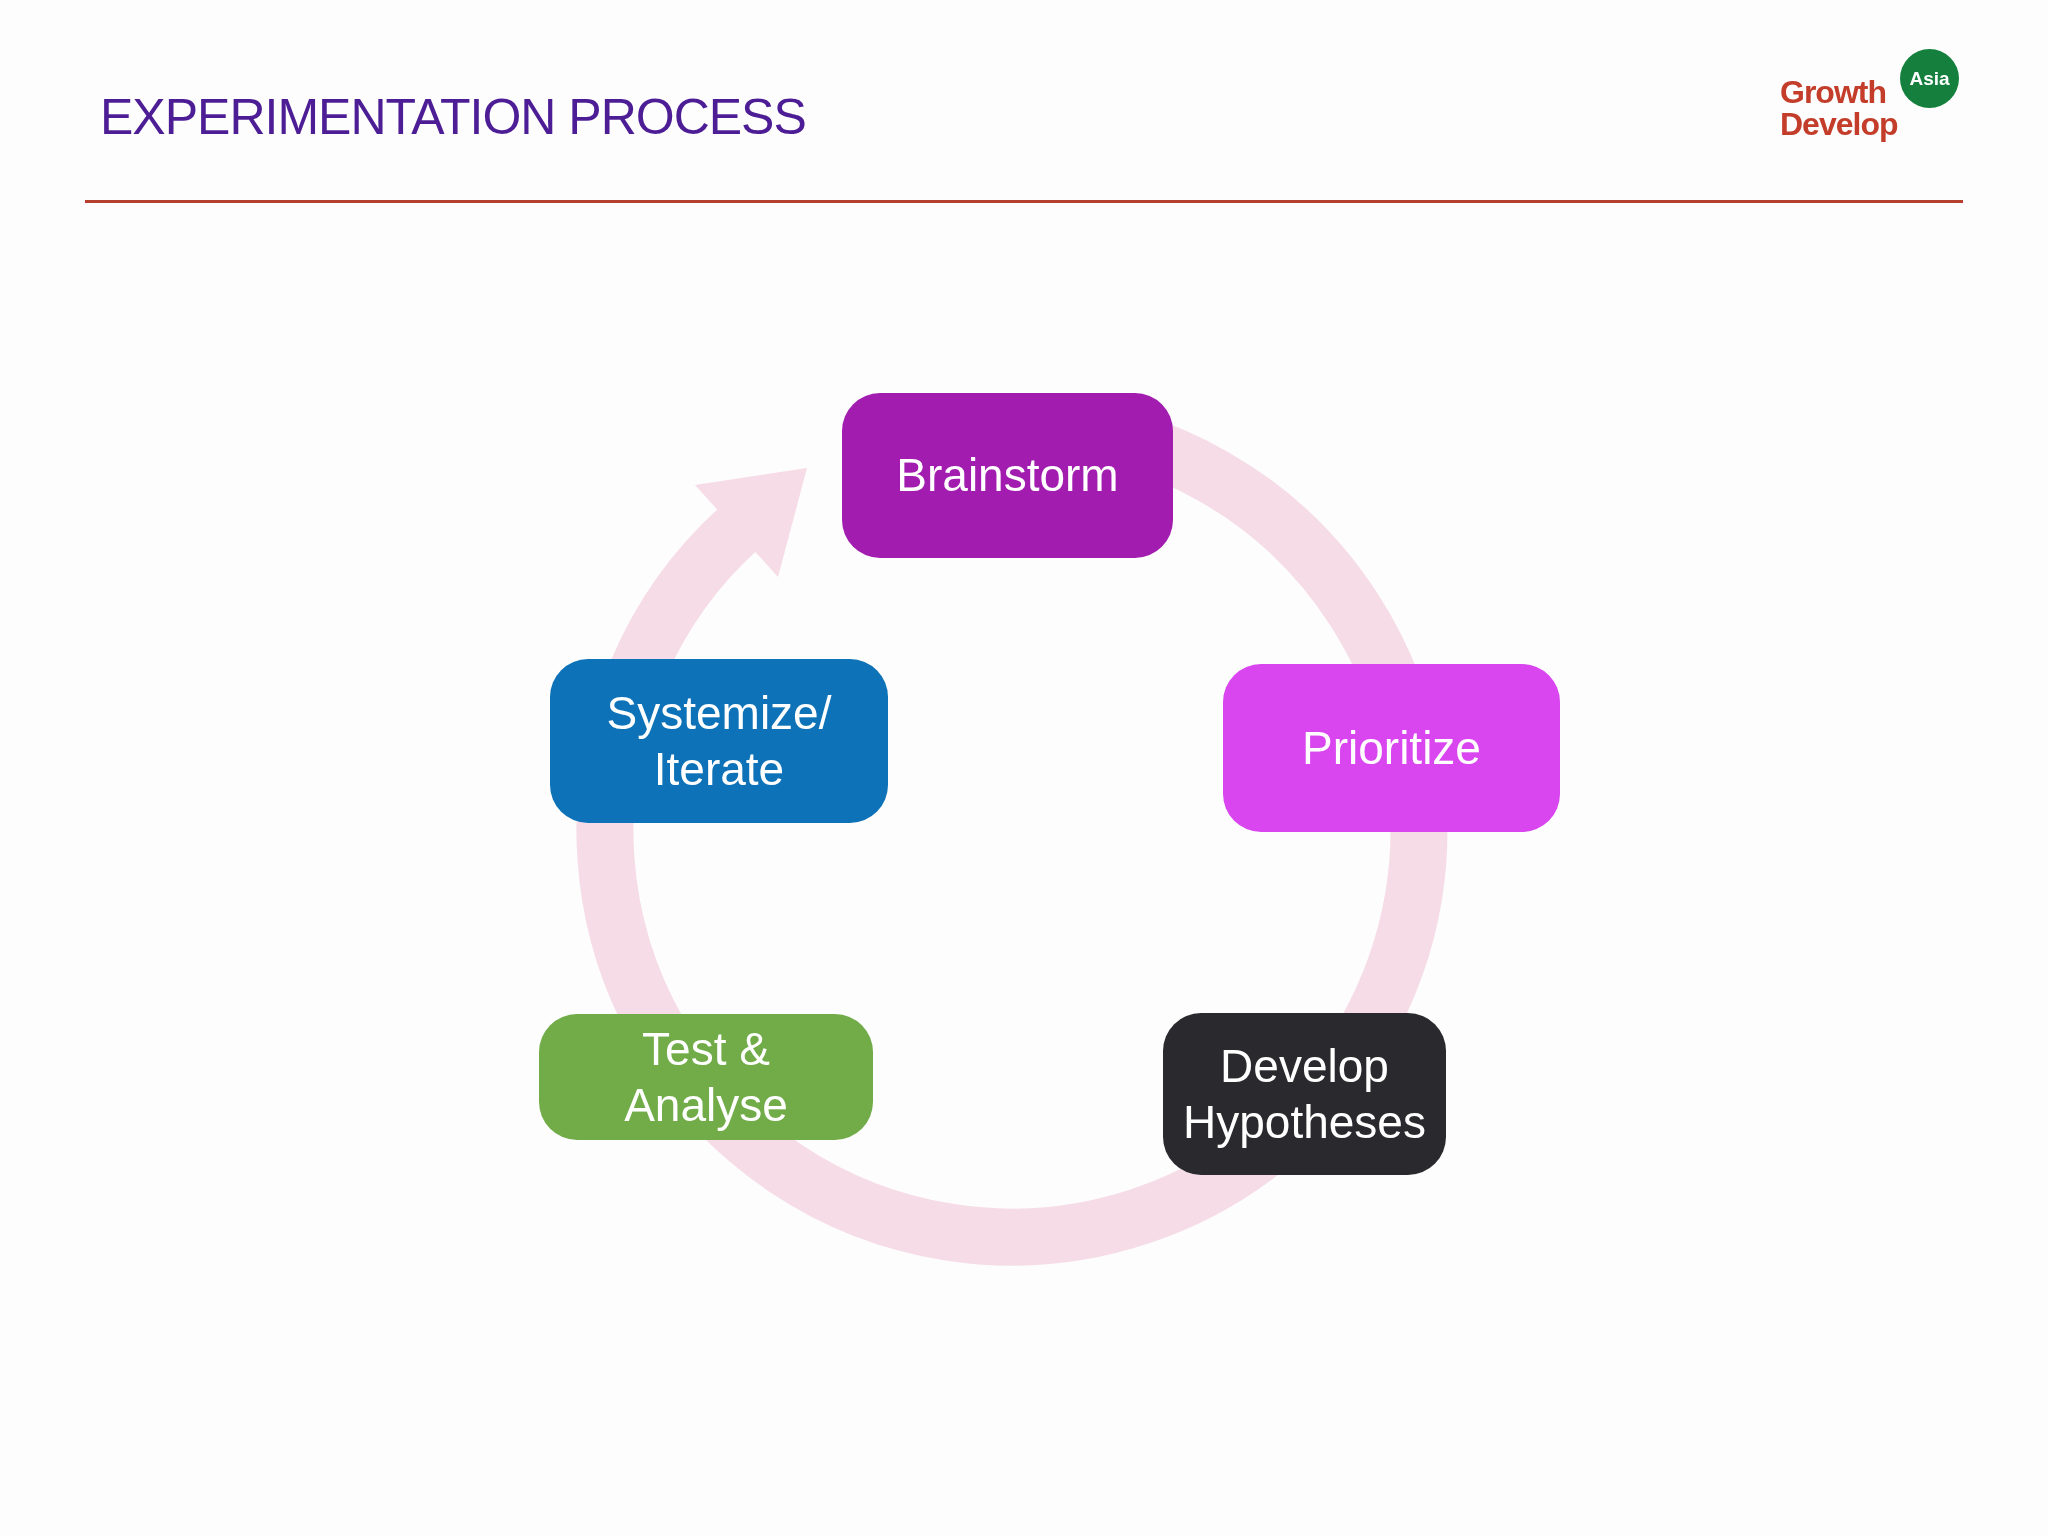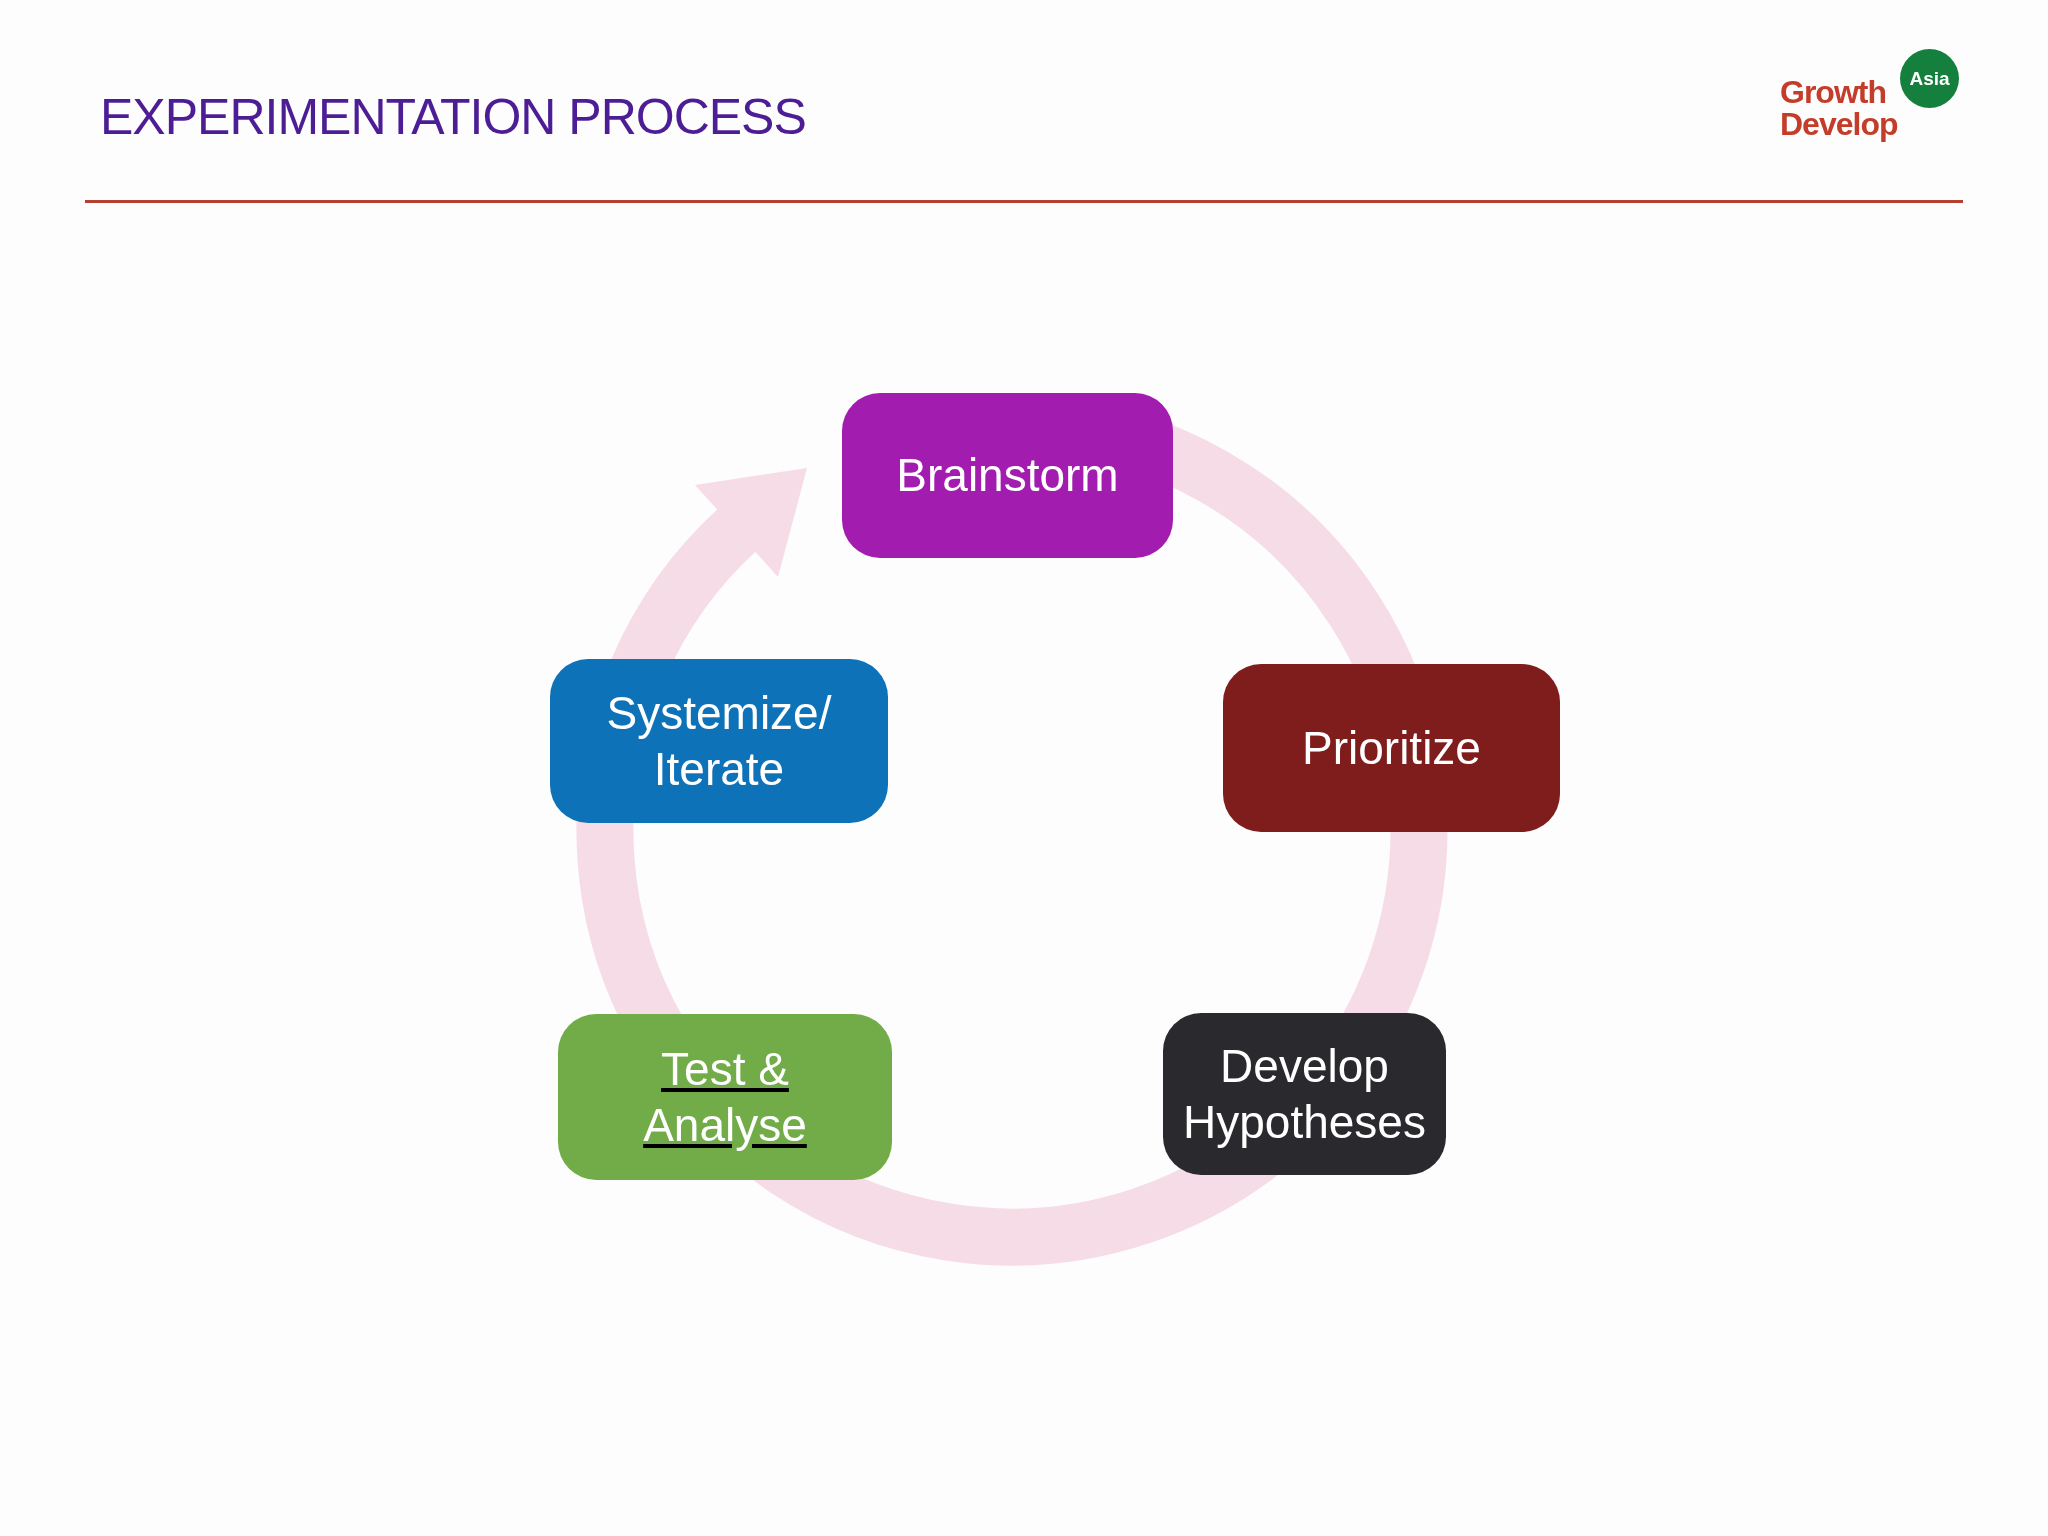--- a/index.html
+++ b/index.html
@@ -75,21 +75,21 @@
     align-items: center;
     justify-content: center;
     text-align: center;
     font-size: 46px;
     line-height: 1.22;
   }
   .step-label { white-space: pre-line; }
   .step-brainstorm { left: 842px;  top: 393px;  width: 331px; height: 165px; }
   .step-prioritize { left: 1223px; top: 664px;  width: 337px; height: 168px; }
   .step-develop    { left: 1163px; top: 1013px; width: 283px; height: 162px; }
-  .step-test       { left: 558px;  top: 1014px; width: 334px; height: 166px; text-decoration: underline; }
+  .step-test       { left: 539px;  top: 1014px; width: 334px; height: 126px; }
   .step-systemize  { left: 505px;  top: 659px;  width: 338px; height: 164px; }
 </style>
 </head>
 <body>
 
 <div class="slide">
 
   <h1 class="title" style="color: #4c1d95;">EXPERIMENTATION PROCESS</h1>
 
   <div class="rule" style="background: rgb(181, 64, 47);"></div>
@@ -104,21 +104,21 @@
 
   <svg class="ring" width="2048" height="1536" viewBox="0 0 2048 1536">
     <path d="M 1047.5 424.6 A 407 407 0 1 1 739.7 527.5" fill="none" stroke-width="57" stroke="#f6dce6"></path>
     <polygon points="807,468 695,485 778,577" fill="#f6dce6"></polygon>
   </svg>
 
   <div class="step step-brainstorm" style="background: #a21caf;">
     <span class="step-label" style="color: rgb(255, 255, 255);">Brainstorm</span>
   </div>
 
-  <div class="step step-prioritize" style="background: #7f1d1d;">
+  <div class="step step-prioritize" style="background: #d946ef;">
     <span class="step-label" style="color: rgb(255, 255, 255);">Prioritize</span>
   </div>
 
   <div class="step step-develop" style="background: rgb(42, 41, 46);">
     <span class="step-label" style="color: rgb(255, 255, 255);">Develop
 Hypotheses</span>
   </div>
 
   <div class="step step-test" style="background: rgb(113, 172, 73);">
     <span class="step-label" style="color: rgb(255, 255, 255);">Test &amp;

